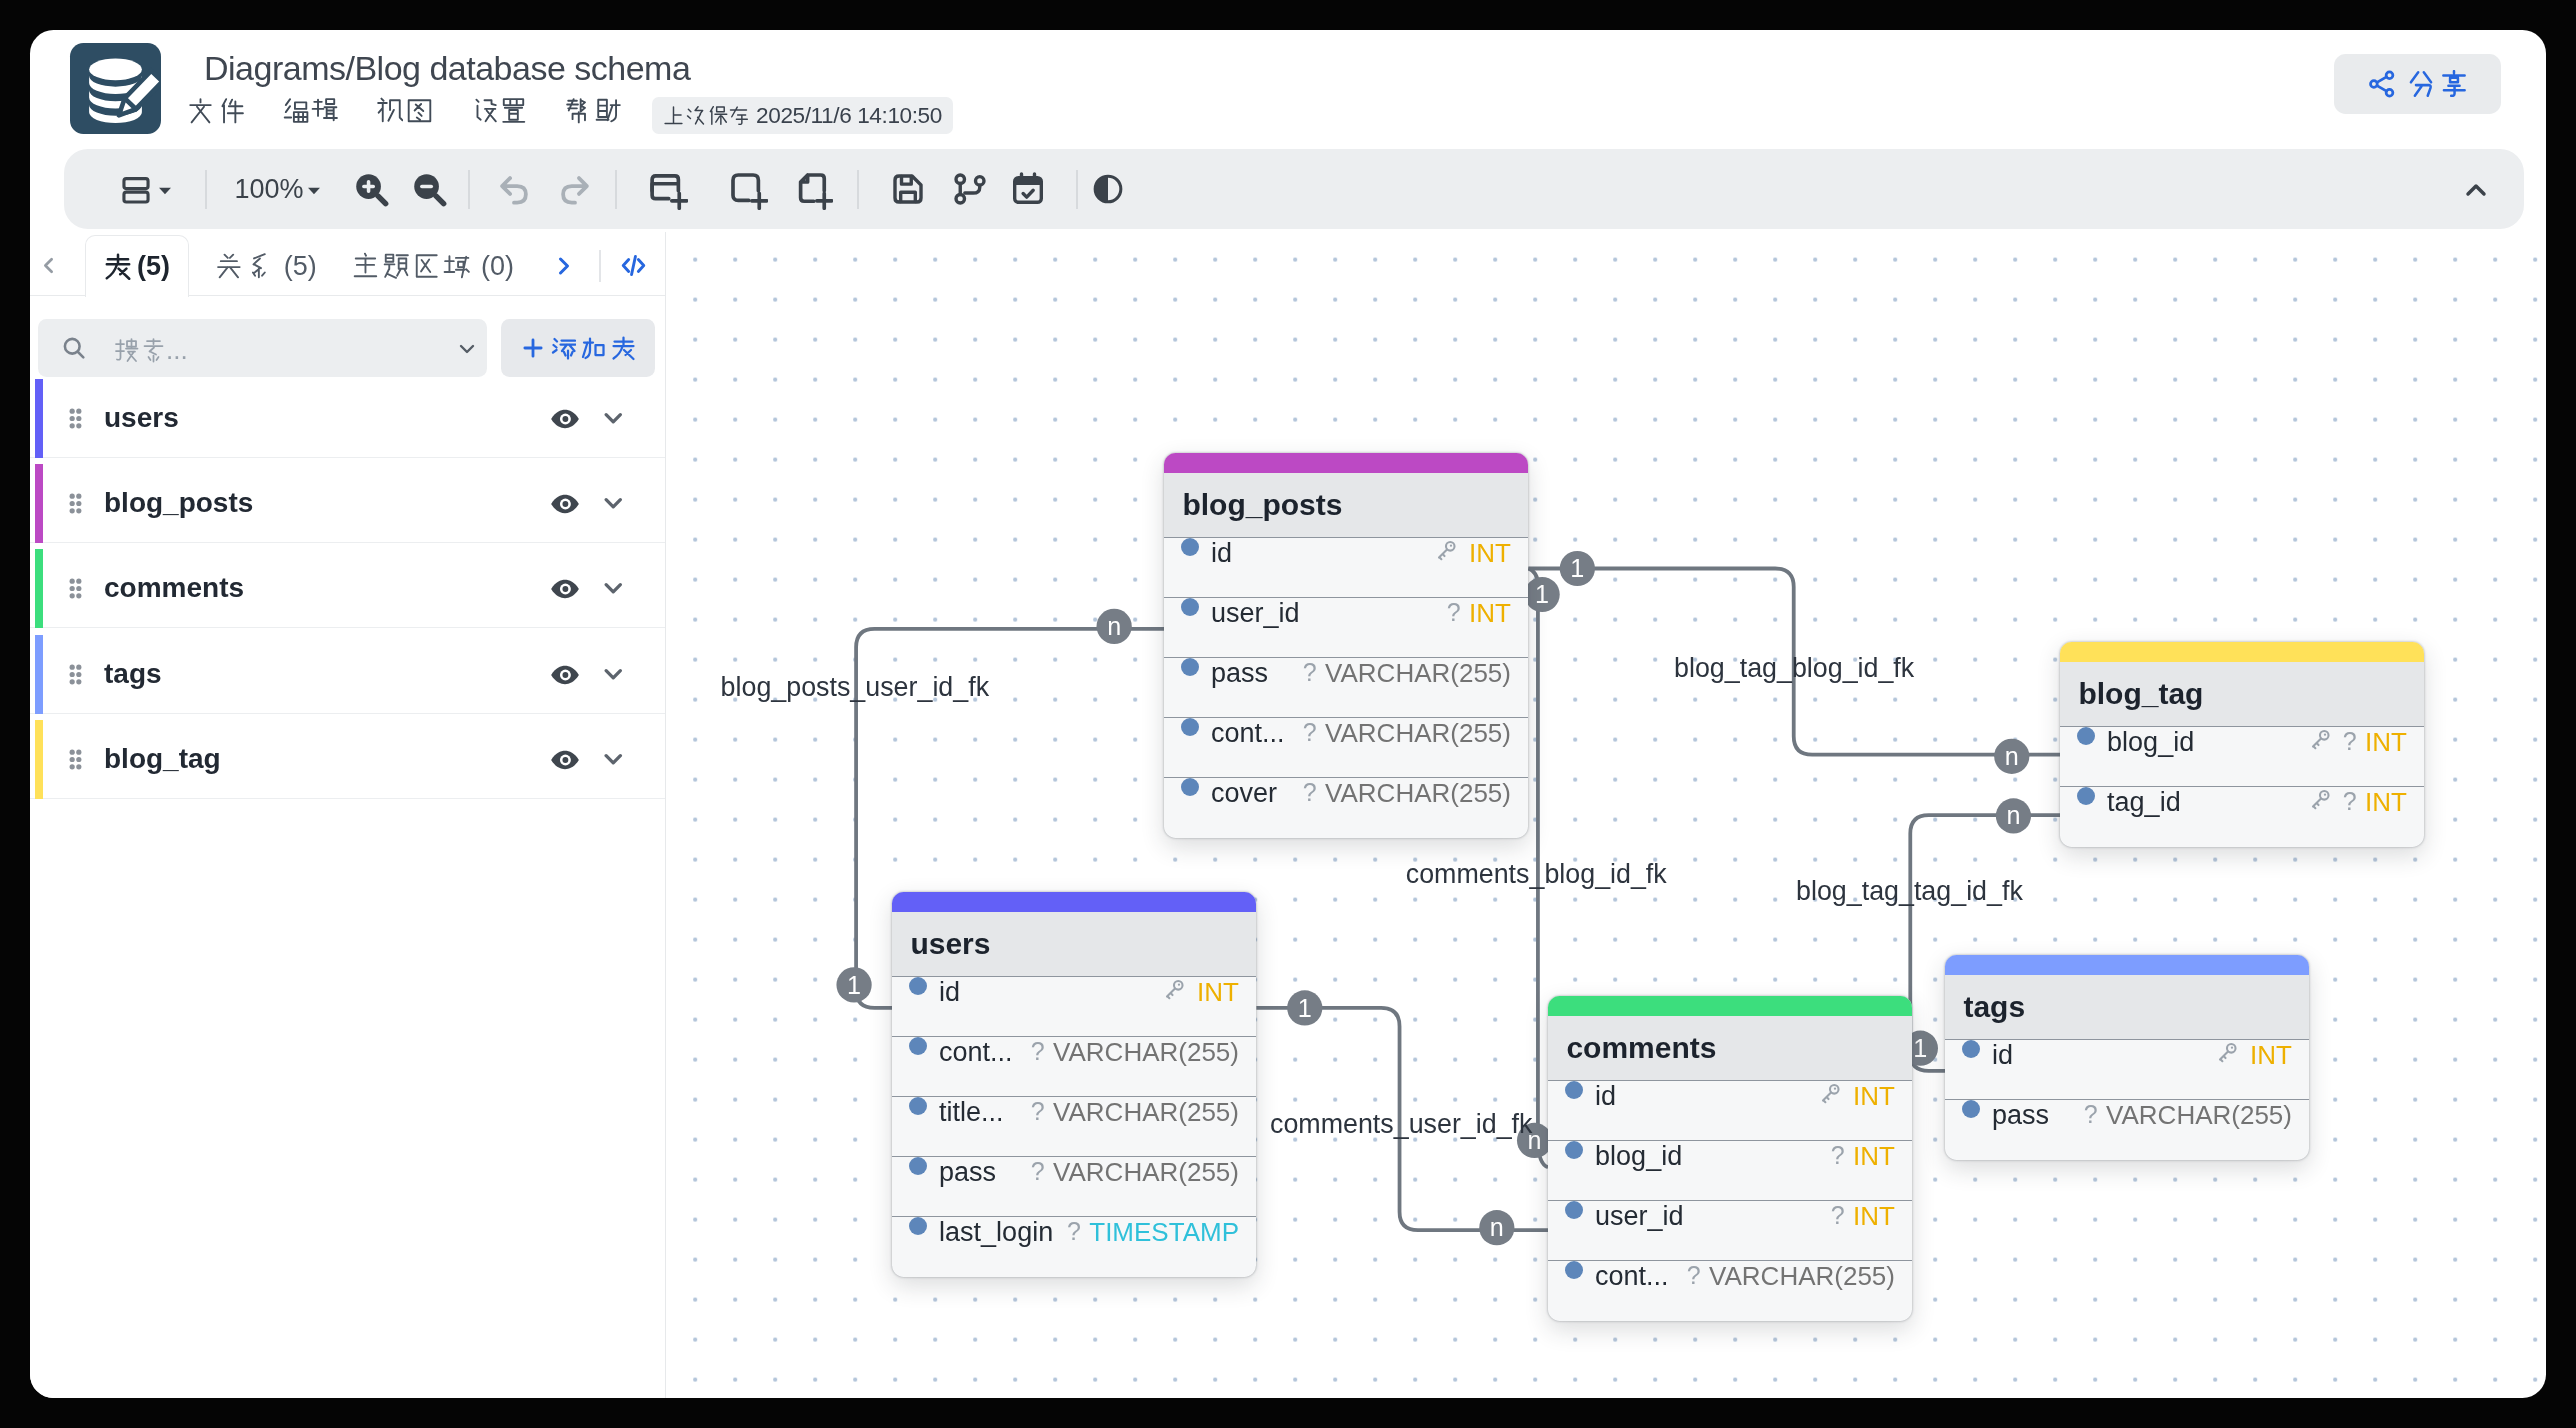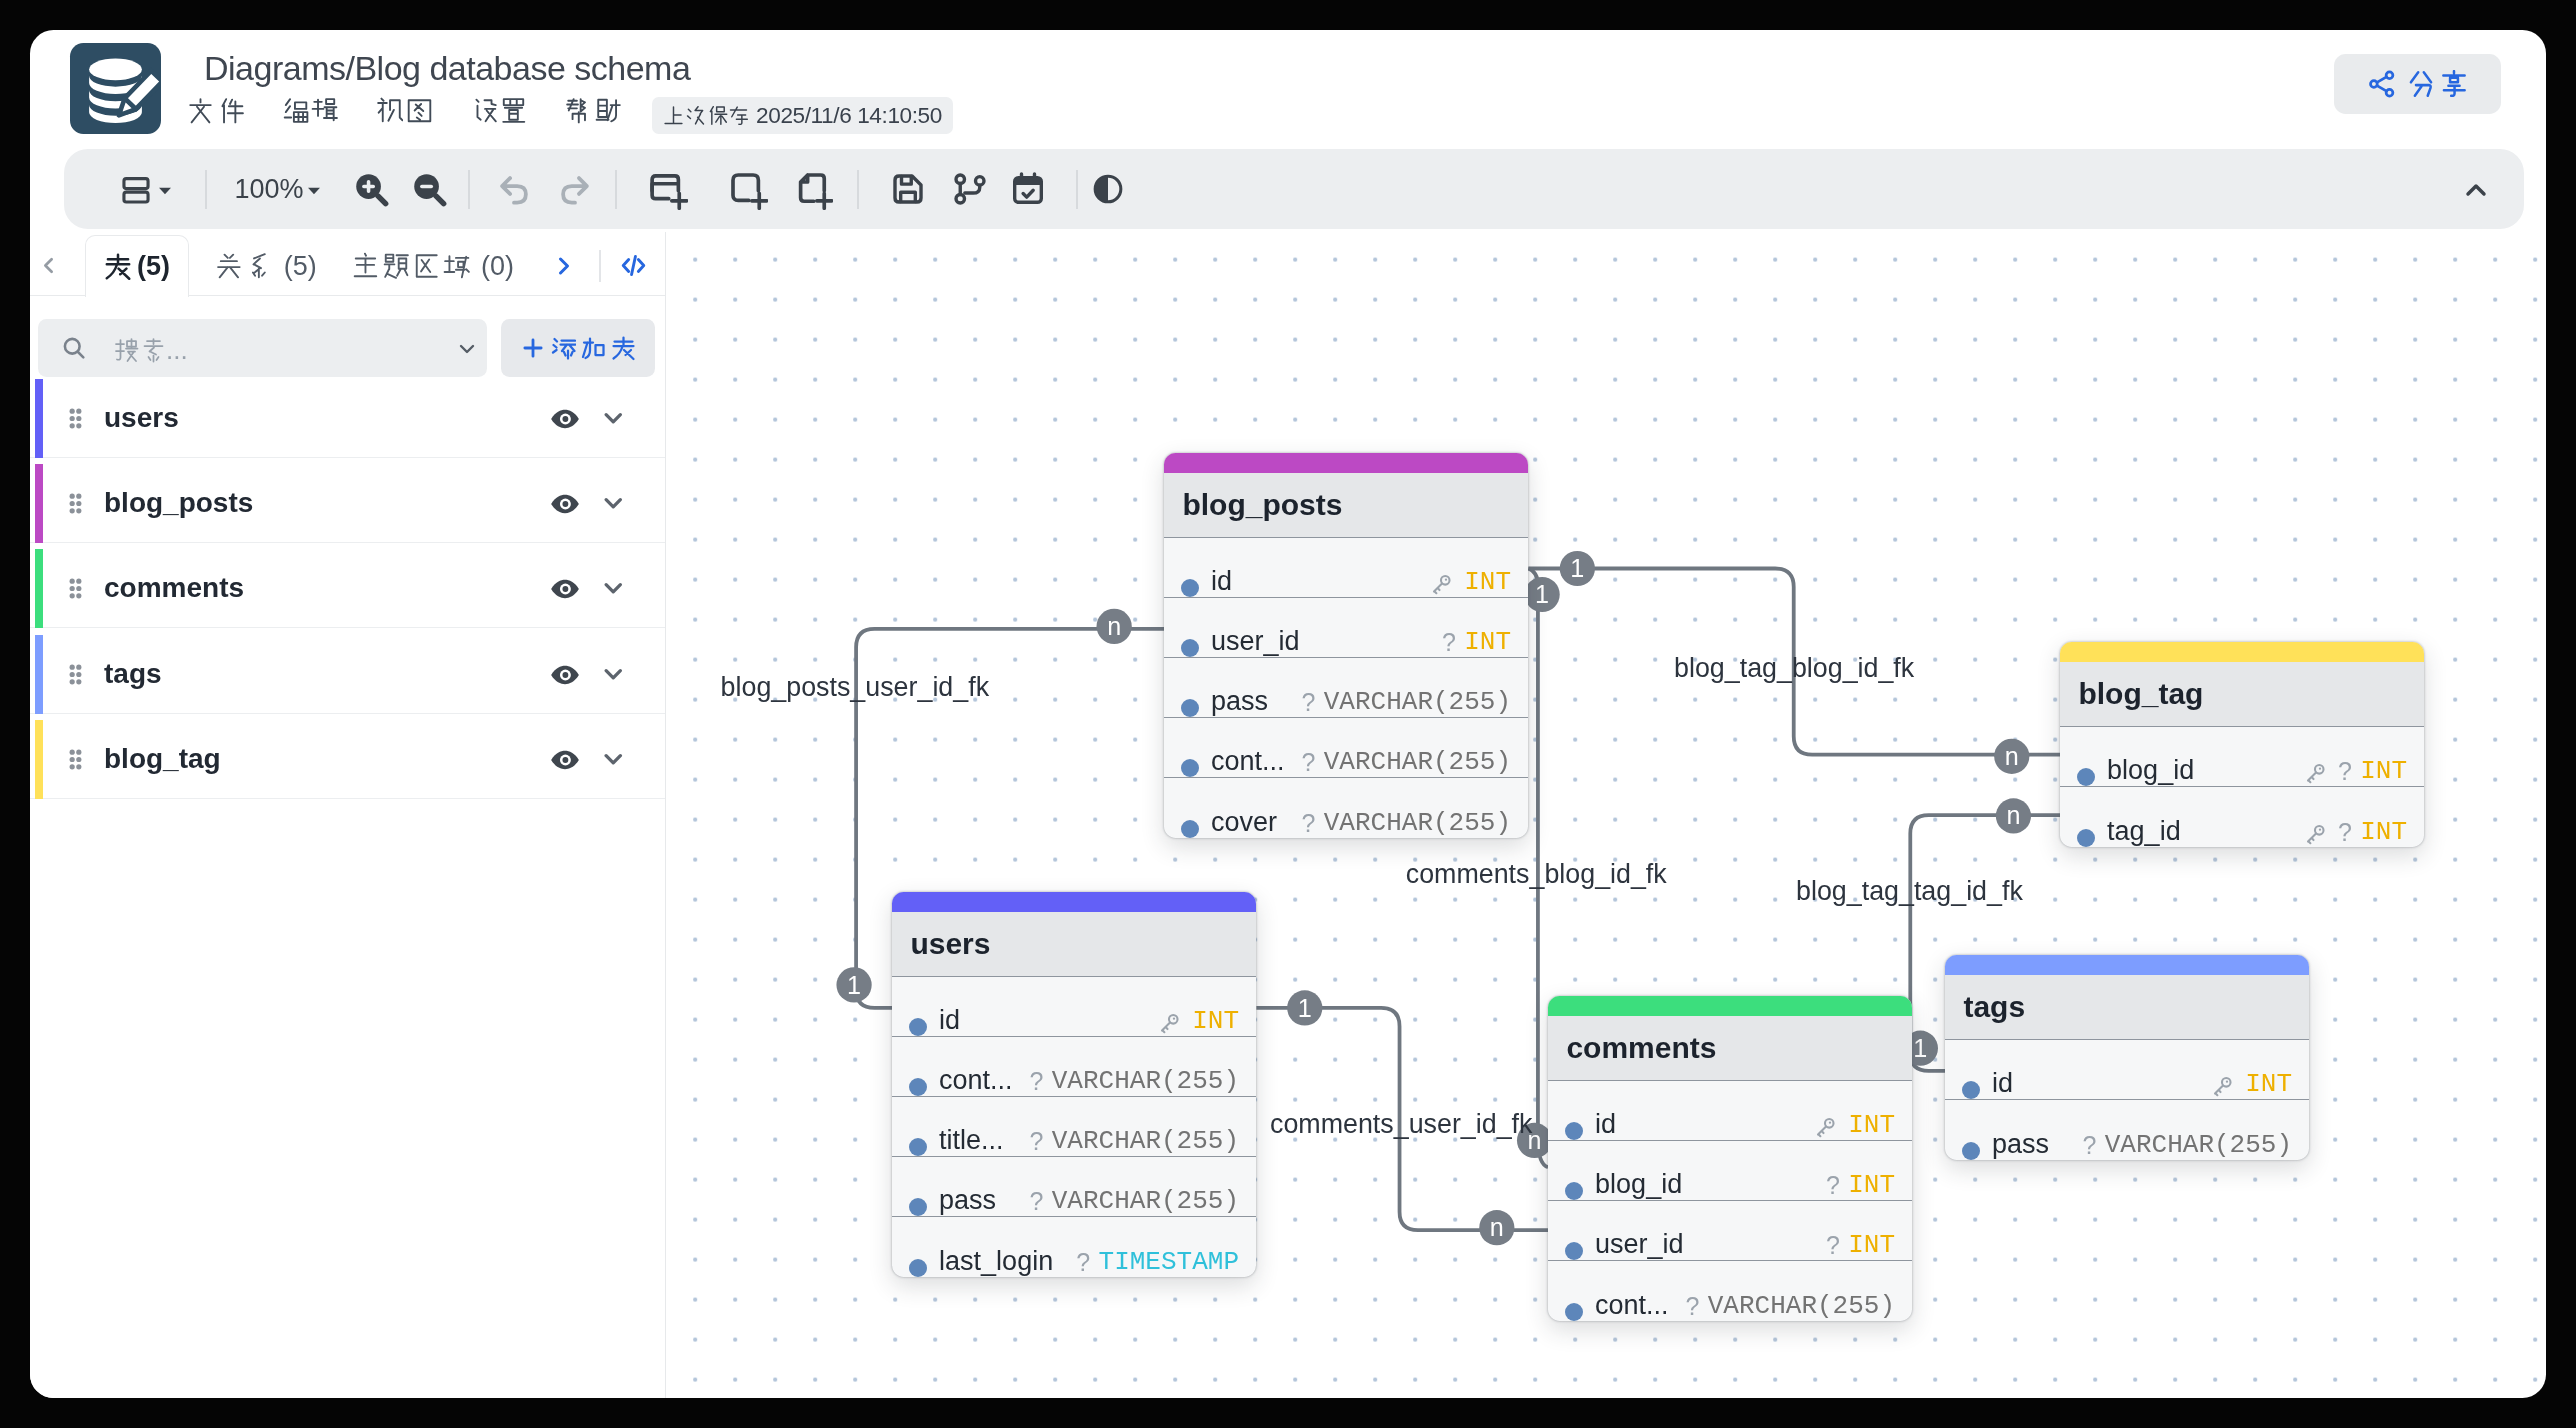--- a/index.html
+++ b/index.html
@@ -29,27 +29,27 @@
 .trowS{position:absolute;left:0;width:635px;height:79px;border-bottom:1.7px solid #eceef0;background:#fff}
 .acc{position:absolute;left:5px;top:0;width:8.4px;height:79px}
 .tname{position:absolute;left:74px;top:50%;transform:translateY(-50%);font-weight:bold;font-size:28px;color:#222933}
 
 .canvas{left:638px;top:202px;width:1877px;height:1166px;background-image:radial-gradient(circle,rgba(128,158,193,.6) 1.8px,transparent 2.4px);background-size:40px 40px;background-position:7.2px 7.6px}
 .relsvg{left:0;top:0;width:2516px;height:1368px}
 
 .card{position:absolute;width:364px;border-radius:11.7px;background:#f6f7f8;box-shadow:0 0 2.5px rgba(80,86,94,.55),0 8.4px 23.5px rgba(40,44,52,.16)}
 .strip{height:20px;border-radius:11.7px 11.7px 0 0}
 .thead{height:65px;background:#e5e7e9;font-weight:bold;font-size:30px;color:#1c232d;line-height:64px;padding-left:18.4px;border-bottom:1.7px solid #8e959e}
-.frow{height:60px;border-bottom:1.7px solid #8e959e;display:flex;align-items:flex-end;padding:0 17px 0 0;position:relative}
+.frow{height:60px;border-bottom:1.7px solid #8e959e;display:flex;align-items:flex-start;padding:0 17px 0 0;position:relative}
 .frow:last-child{border-bottom:none;border-radius:0 0 11.7px 11.7px}
 .fdot{width:18.4px;height:18.4px;border-radius:50%;background:#5d86ba;margin-left:17px;flex:0 0 auto}
 .fname{font-size:27px;color:#242b34;margin-left:11.7px;white-space:nowrap}
 .sp{flex:1}
 .q{font-size:25px;color:#9ba3ac;margin-right:8.4px}
-.ftype{font-family:Liberation Mono, monospace;font-size:26px;white-space:nowrap}
+.ftype{font-family:Liberation Sans, sans-serif;font-size:26px;white-space:nowrap}
 .tINT{color:#eeb000}.tVC{color:#737373}.tTS{color:#2fc0da}
 .keyic{margin-right:10px;color:#9ba3ac}
 </style></head>
 <body>
 <svg width="0" height="0" style="position:absolute">
     <defs>
 <g id="zwen">
         <path d="M50 8 V20 M12 30 H88 M63 36 L17 94 M37 36 L83 94"></path>
       </g>
 <g id="zjian">

